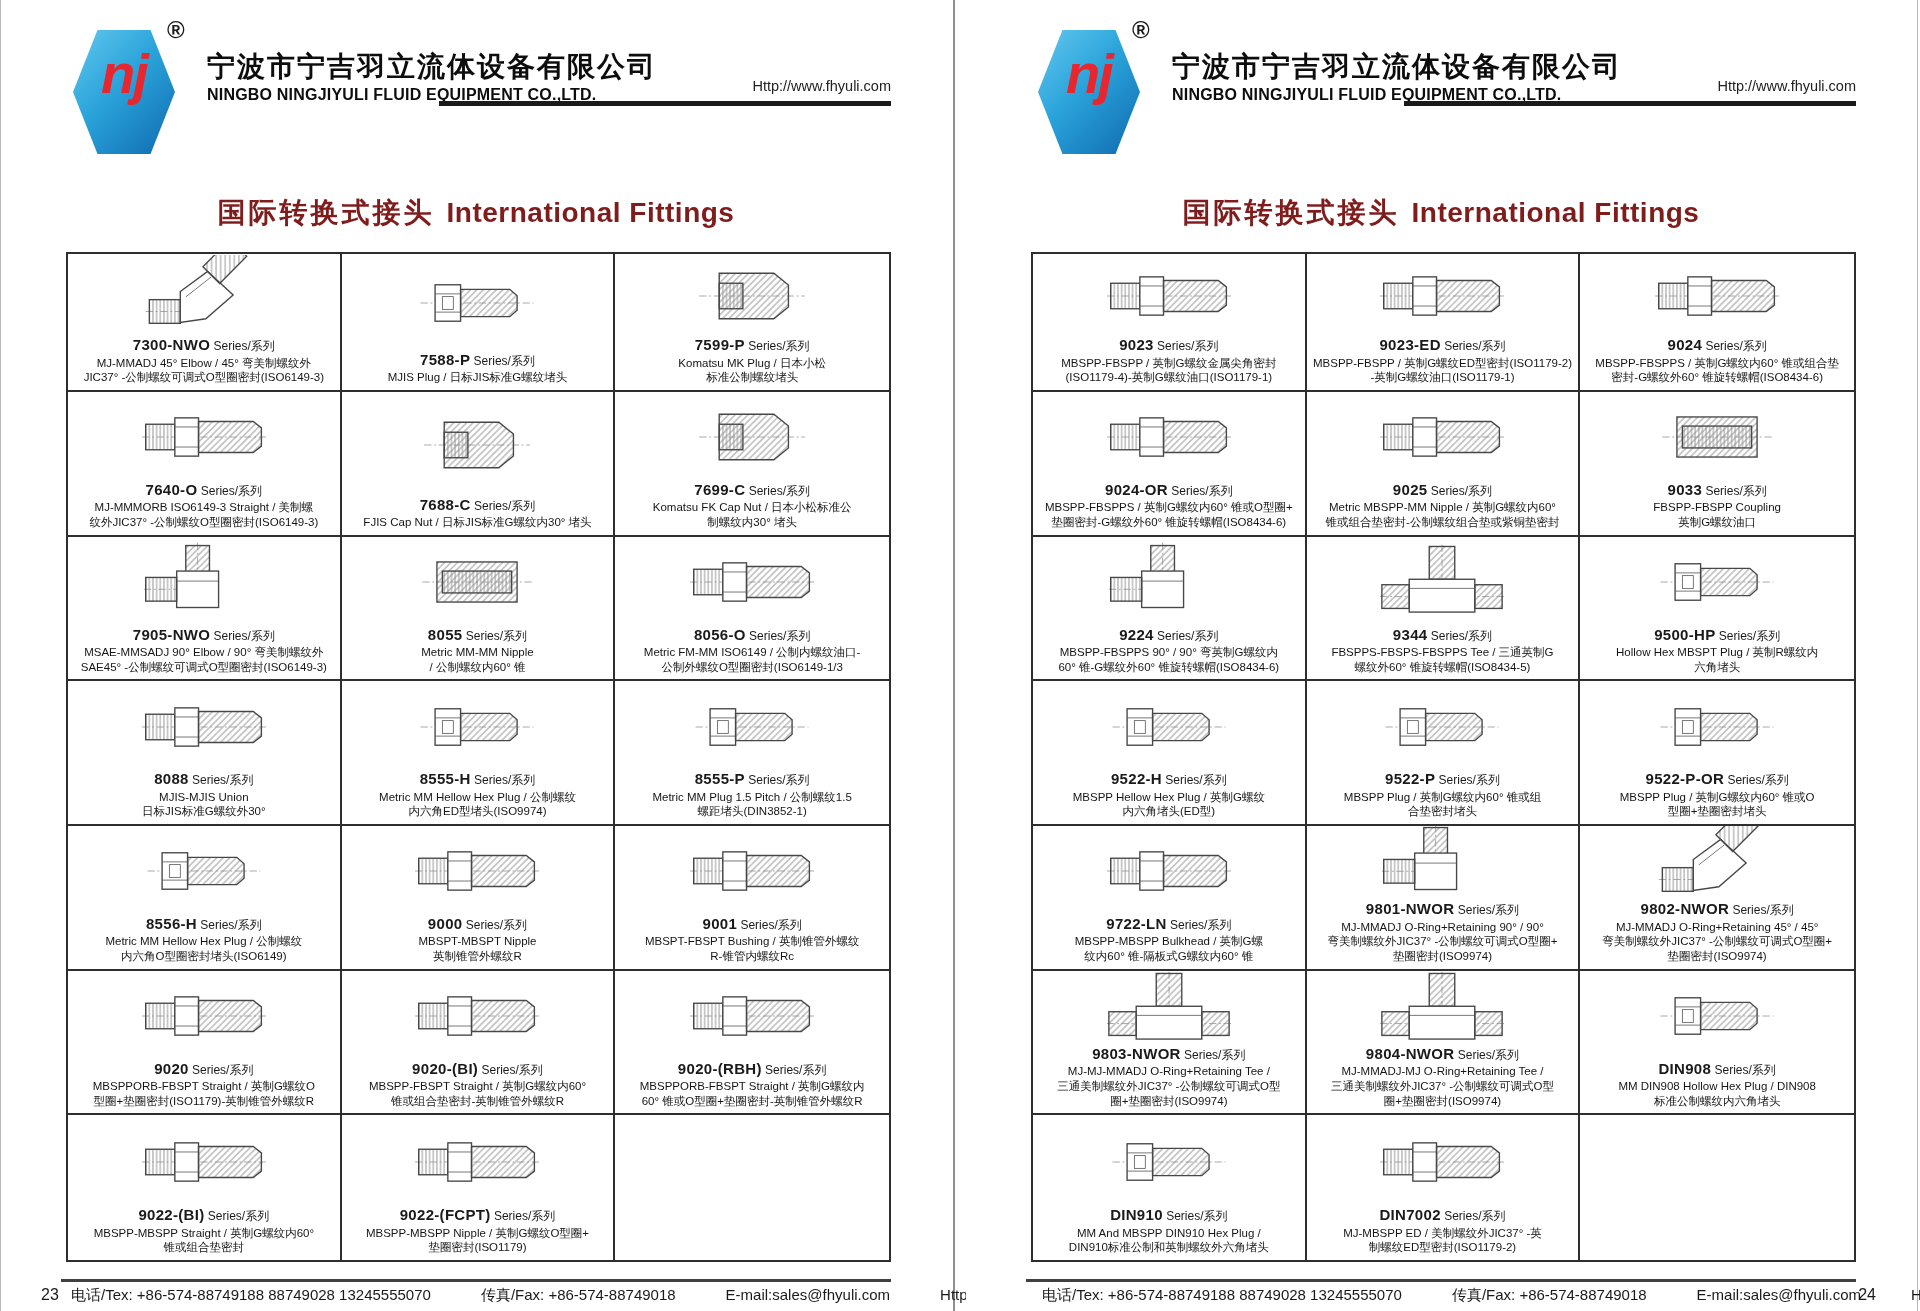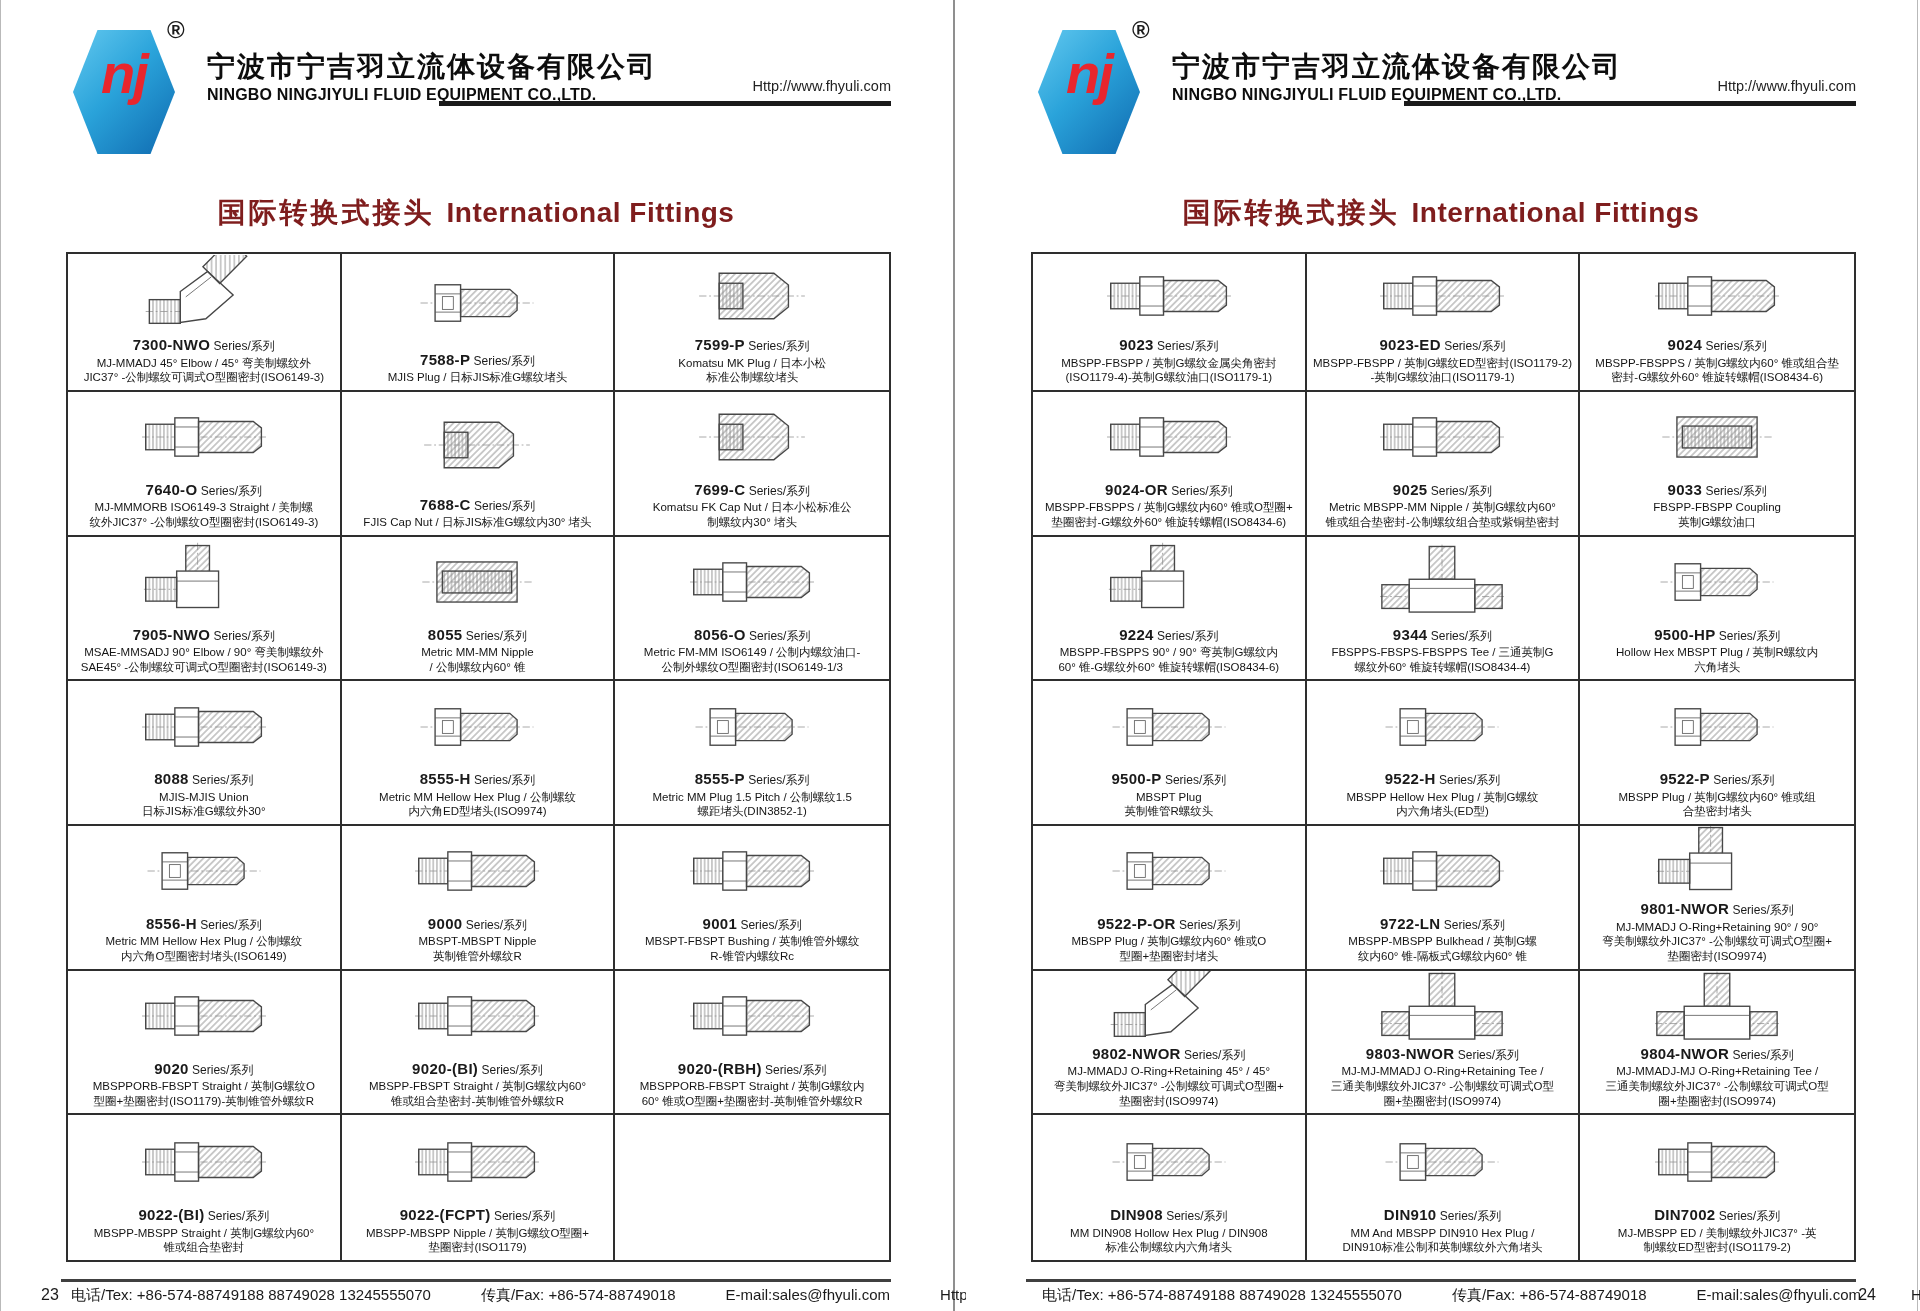--- a/index.html
+++ b/index.html
@@ -625,55 +625,40 @@
       <svg viewBox="0 0 140 90">
             <use href="#sym-tee" xlink:href="#sym-tee"></use>
           </svg>
     </div>
     <div class="cap">
       <div class="code-line">
         <span class="code">9344</span>
         <span class="suffix">Series/系列</span>
       </div>
     <div class="desc-line">FBSPPS-FBSPS-FBSPPS Tee / 三通英制G</div>
-          <div class="desc-line">螺纹外60° 锥旋转螺帽(ISO8434-4)</div>
+          <div class="desc-line">螺纹外60° 锥旋转螺帽(ISO8434-5)</div>
         </div>
   </div>
 
   <div class="cell">
     <div class="fig">
       <svg viewBox="0 0 140 90">
             <use href="#sym-plug" xlink:href="#sym-plug"></use>
           </svg>
     </div>
     <div class="cap">
       <div class="code-line">
         <span class="code">9500-HP</span>
         <span class="suffix">Series/系列</span>
       </div>
     <div class="desc-line">Hollow Hex MBSPT Plug / 英制R螺纹内</div>
           <div class="desc-line">六角堵头</div>
         </div>
   </div>
 
-  <div class="cell">
-    <div class="fig">
-      <svg viewBox="0 0 140 90">
-            <use href="#sym-plug" xlink:href="#sym-plug"></use>
-          </svg>
-    </div>
-    <div class="cap">
-      <div class="code-line">
-        <span class="code">9500-P</span>
-        <span class="suffix">Series/系列</span>
-      </div>
-    <div class="desc-line">MBSPT Plug</div>
-          <div class="desc-line">英制锥管R螺纹头</div>
-        </div>
-  </div>
 
   <div class="cell">
     <div class="fig">
       <svg viewBox="0 0 140 90">
             <use href="#sym-plug" xlink:href="#sym-plug"></use>
           </svg>
     </div>
     <div class="cap">
       <div class="code-line">
         <span class="code">9522-H</span>

